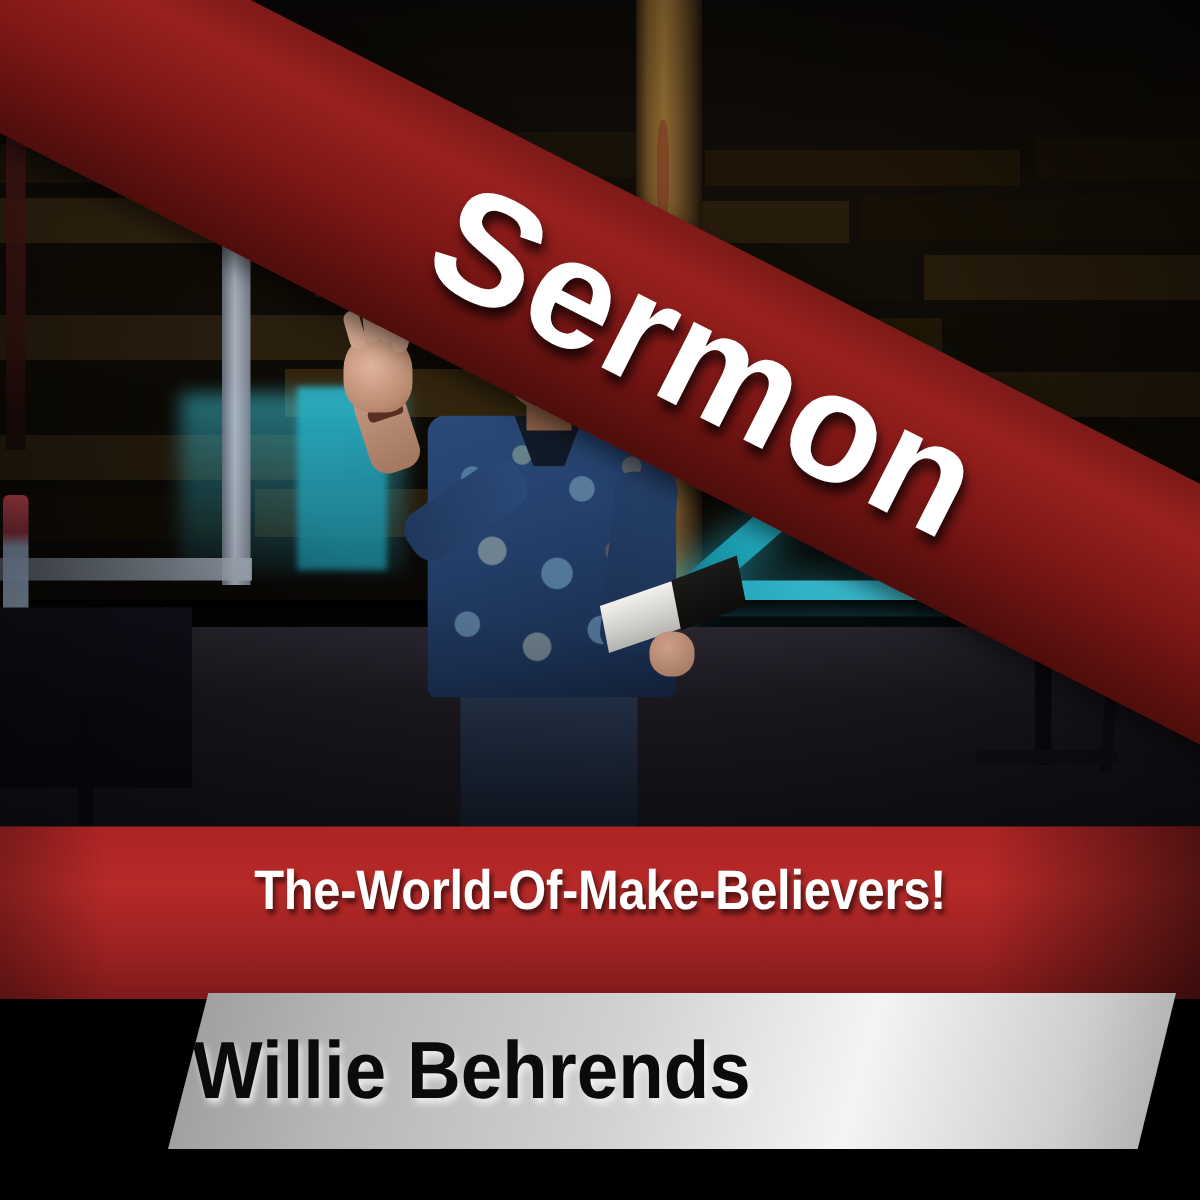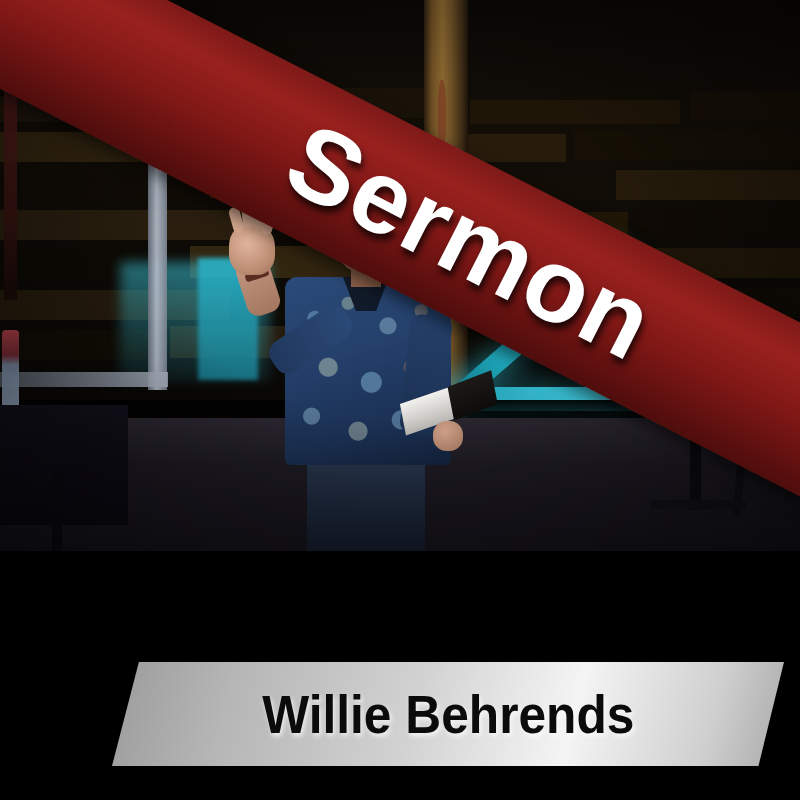--- a/index.html
+++ b/index.html
@@ -280,21 +280,21 @@
     white-space:nowrap;
     margin-top:-30px;
   }
 
   
   #nameplate{
     position:absolute;left:112px;top:662px;width:672px;height:104px;
     background:
       linear-gradient(105deg, #9b9b9b 0%, #b6b6b6 18%, #d2d2d2 45%, #f4f4f4 68%, #cfcfcf 88%, #a9a9a9 100%);
     clip-path:polygon(4.0% 0%, 100% 0%, 96.2% 100%, 0% 100%);
-    display:flex;align-items:center;justify-content:center;
+    display:flex;align-items:center;
   }
   #nameplate .speaker{
     color:#0b0b0b;
     font-family:"Liberation Sans Narrow","Liberation Sans", sans-serif;
     font-weight:bold;
     font-size:54px;
     letter-spacing:0px;
     transform:scaleX(.92);
     text-shadow:2px 3px 5px rgba(255,255,255,.75);
     white-space:nowrap;
@@ -408,18 +408,21 @@
 
     <div class="vignette"></div>
   </div>
 
   <div id="ribbon">
     <div class="ribbon-band">
       <div class="ribbon-text">Sermon</div>
     </div>
   </div>
 
+  <div id="titlebar">
+    <div class="title">The-World-Of-Make-Believers!</div>
+  </div>
 
   <div id="nameplate">
     <div class="speaker">Willie Behrends</div>
   </div>
 
 </div>
 
 </body></html>

